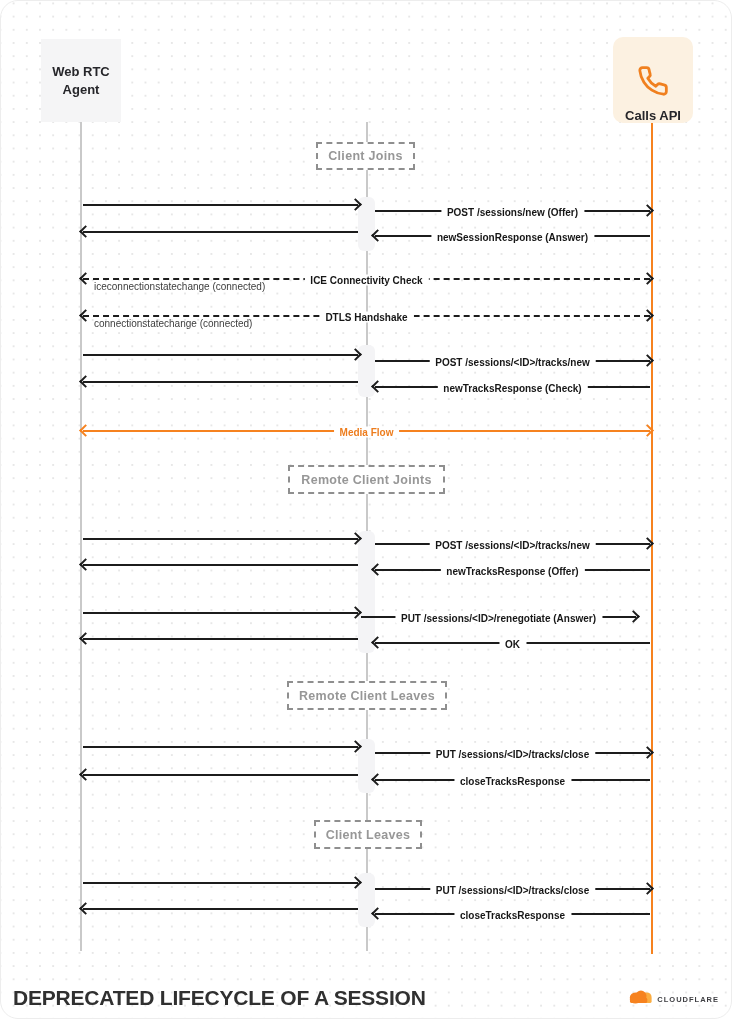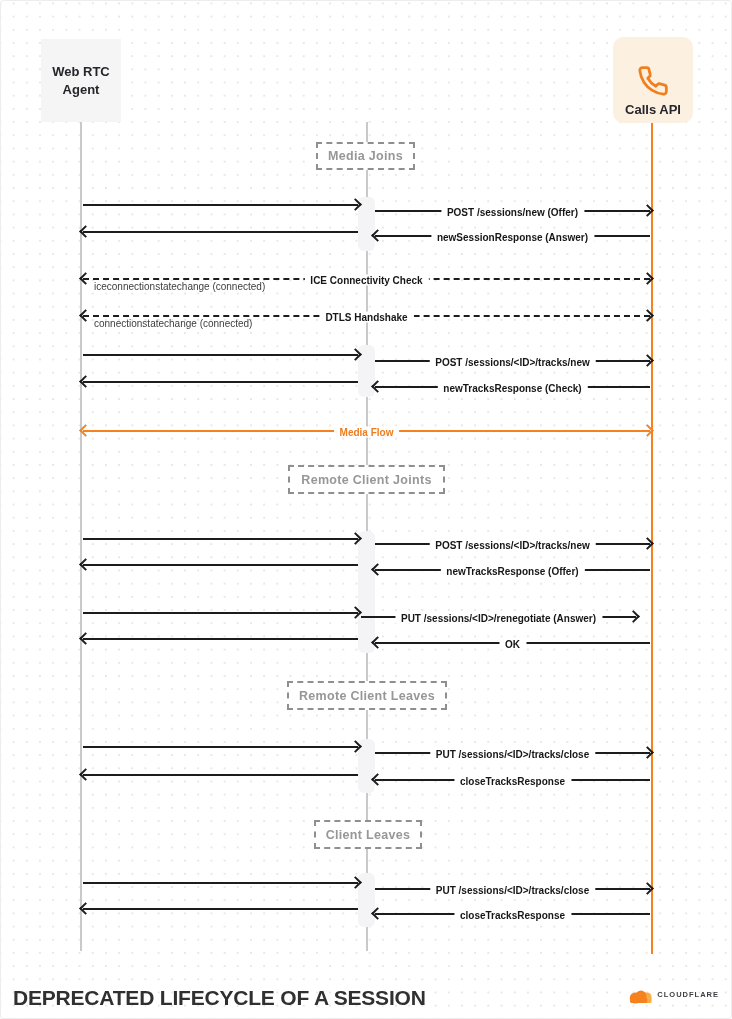--- a/index.html
+++ b/index.html
@@ -1,31 +1,31 @@
 <!DOCTYPE html>
 <html><head>
 <meta charset="utf-8">
 <style>
   * { margin:0; padding:0; box-sizing:border-box; }
   html,body { background:#fff; }
   body { font-family:"Liberation Sans","DejaVu Sans",sans-serif; }
   .canvas{
     position:relative; width:732px; height:1019px; overflow:hidden;
-    background:#ffffff; border:1px solid #ededed; border-radius:3px;
+    background:#ffffff; border:1px solid #ededed; border-radius:18px;
     background-image:radial-gradient(circle,#e7e7e7 1.1px,transparent 1.3px);
     background-size:13.2px 13.2px; background-position:6px 9px;
   }
   
   .actor{
     position:absolute; width:80px; height:83px; background:#f5f5f6;
     display:flex; flex-direction:column; align-items:center; justify-content:center;
     font-weight:bold; font-size:13px; color:#26262a; text-align:center;
     line-height:1.35; white-space:pre-line;
   }
-  .actor.calls{ background:#fcf1e1; border-radius:10px; height:86px; justify-content:flex-start; padding-top:10px; }
+  .actor.calls{ background:#fcf1e1; border-radius:10px; height:86px; justify-content:flex-start; padding-top:10px; gap:6px;}
   
   .life{ position:absolute; width:2px; background:#c9c9c9; }
   .life.orange{ background:#f6821f; }
   
   .act{ position:absolute; left:357px; width:17px; background:#f4f4f6; border-radius:6px; }
   
   .msg{ position:absolute; height:0; border-top:2.4px solid #1c1c1c; }
   .msg.dashed{ border-top-style:dashed; }
   .msg.orange{ border-top-color:#f6821f; }
   .head{ position:absolute; width:9px; height:9px; border-top:2.4px solid #1c1c1c; border-right:2.4px solid #1c1c1c; }
@@ -44,21 +44,21 @@
     position:absolute; border:2px dashed #8f8f8f; background:#fff; color:#979797;
     font-weight:600; font-size:12.5px; letter-spacing:.3px;
     display:flex; align-items:center; justify-content:center; white-space:nowrap;
   }
   
   .footer-title{
     position:absolute; left:12px; top:985px; font-weight:bold; font-size:21px;
     color:#303030; letter-spacing:-0.2px;
   }
   .brand{
-    position:absolute; right:12px; top:989px; display:flex; align-items:flex-start; gap:4px;
+    position:absolute; right:12px; top:989px; display:flex; align-items:center; gap:4px;
   }
   .brand-text{ font-weight:bold; font-size:7.5px; letter-spacing:1px; color:#3e3e42; }
 </style>
 </head>
 <body>
 
 <div class="canvas">
 
   <div class="life" style="left:79px; top:121px; height:829px;"></div>
   <div class="life" style="left:365px; top:121px; height:829px;"></div>
@@ -76,21 +76,21 @@
   <div class="actor calls" style="left:612px; top:36px;">
     <span>
       <svg width="32" height="32" viewBox="0 0 24 24" fill="none" stroke="#f0801f" stroke-width="2.1" stroke-linecap="round" stroke-linejoin="round">
         <path d="M22 16.92v3a2 2 0 0 1-2.18 2 19.79 19.79 0 0 1-8.63-3.07 19.5 19.5 0 0 1-6-6 19.79 19.79 0 0 1-3.07-8.67A2 2 0 0 1 4.11 2h3a2 2 0 0 1 2 1.72 12.84 12.84 0 0 0 .7 2.81 2 2 0 0 1-.45 2.11L8.09 9.91a16 16 0 0 0 6 6l1.27-1.27a2 2 0 0 1 2.11-.45 12.84 12.84 0 0 0 2.81.7A2 2 0 0 1 22 16.92z"></path>
       </svg>
     </span>
     <span>Calls API</span>
   </div>
 
   <div class="phase" style="left:315px; top:141px; width:99px; height:28px;">
-    <span>Media Joins</span>
+    <span>Client Joins</span>
   </div>
 
   <div class="msg" style="top:203px; left:82px; width:275px;">
       <span class="head r"></span>
     </div>
   <div class="msg" style="top:209px; left:374px; width:275px;">
       <span class="head r"></span>
       <span class="lbl">POST /sessions/new (Offer)</span>
     </div>
   <div class="msg" style="top:234px; left:374px; width:275px;">

